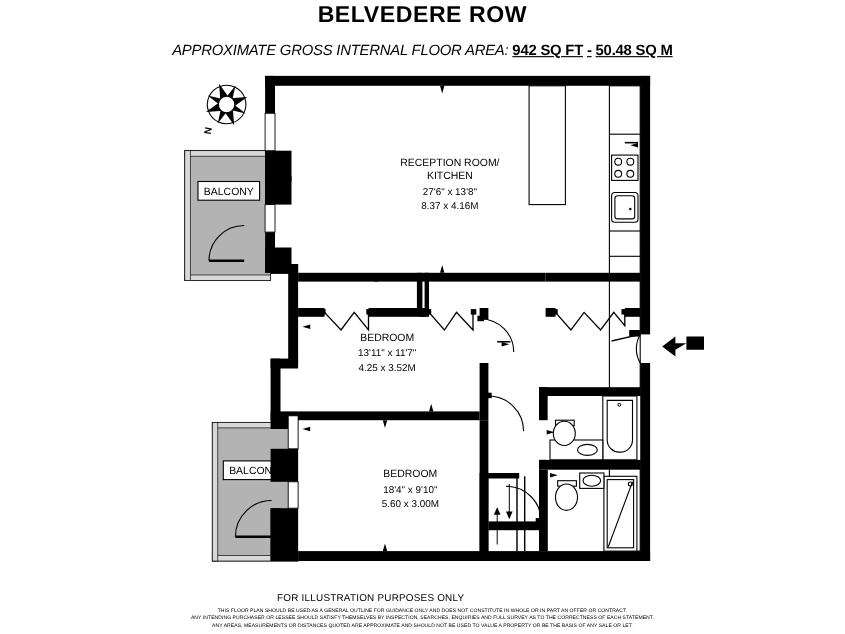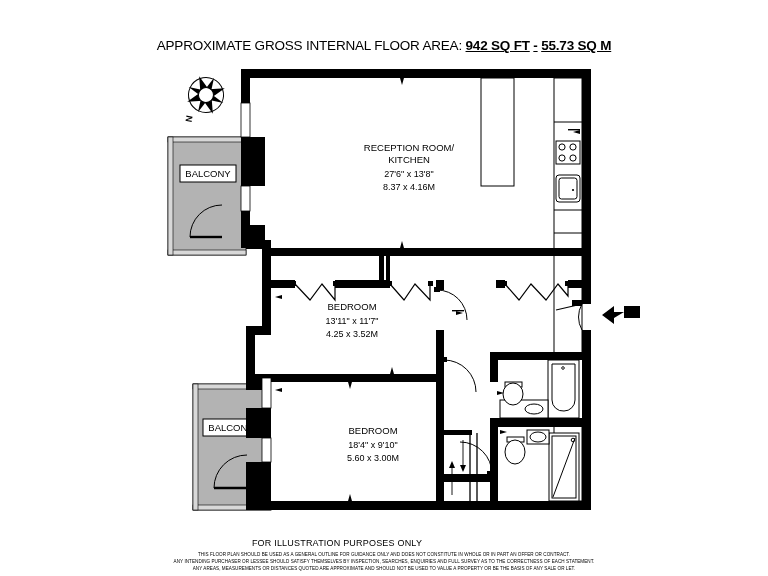--- a/index.html
+++ b/index.html
@@ -17,21 +17,21 @@
     position:absolute;top:2px;left:0;width:768px;
     text-align:center;
     font-size:21px;font-weight:bold;letter-spacing:.5px;
   }
   .subtitle{
     position:absolute;top:38px;left:0;width:768px;
     text-align:center;
     font-size:13.5px;font-weight:bold;letter-spacing:-.2px;
     white-space:nowrap;
   }
-  .subtitle .lead{font-weight:normal;}
+  .subtitle .lead{font-weight:normal;font-style:italic;}
   .subtitle .area{font-weight:bold;text-decoration:underline;}
 
   .footer-note{
     position:absolute;top:538px;left:0;width:674px;
     text-align:center;font-size:9px;letter-spacing:.2px;
   }
   .disclaimer{
     position:absolute;top:551px;left:0;width:768px;
     text-align:center;font-size:4.6px;line-height:1.55;
     letter-spacing:.05px;
@@ -42,26 +42,27 @@
   text{font-family:"Liberation Sans", sans-serif;}
   .rmname{font-size:9.5px;text-anchor:middle;}
   .rmdim{font-size:9px;text-anchor:middle;}
   .balconylbl{font-size:9.5px;text-anchor:middle;}
 </style>
 </head>
 <body>
 
 <div id="sheet">
 
+  <div class="title">BELVEDERE ROW</div>
 
   <div class="subtitle">
     <span class="lead">APPROXIMATE GROSS INTERNAL FLOOR AREA:</span>
     <span class="area">942 SQ FT</span>
     <span class="area">-</span>
-    <span class="area">55.73 SQ M</span>
+    <span class="area">50.48 SQ M</span>
   </div>
 
   <svg width="768" height="576" viewBox="0 0 768 576">
 
     <g>
       <rect x="168" y="137" width="78" height="118" fill="#b3b3b3" stroke="#000" stroke-width="0.8"></rect>
       <rect x="168" y="137" width="78" height="5" fill="#d8d8d8" stroke="#000" stroke-width="0.6"></rect>
       <rect x="168" y="250" width="78" height="5" fill="#d8d8d8" stroke="#000" stroke-width="0.6"></rect>
       <rect x="168" y="137" width="5" height="118" fill="#d8d8d8" stroke="#000" stroke-width="0.6"></rect>
       <rect x="180" y="165" width="56" height="17" fill="#ffffff" stroke="#000" stroke-width="1"></rect>

